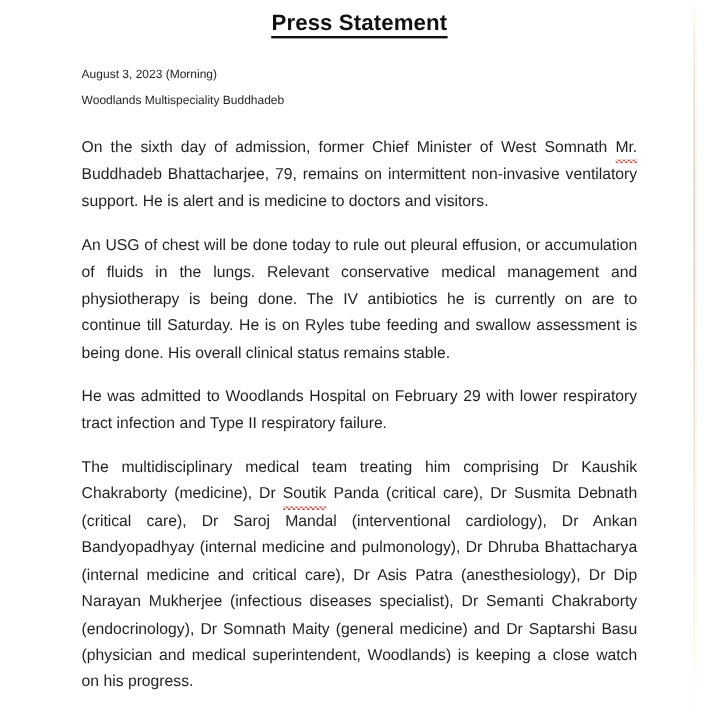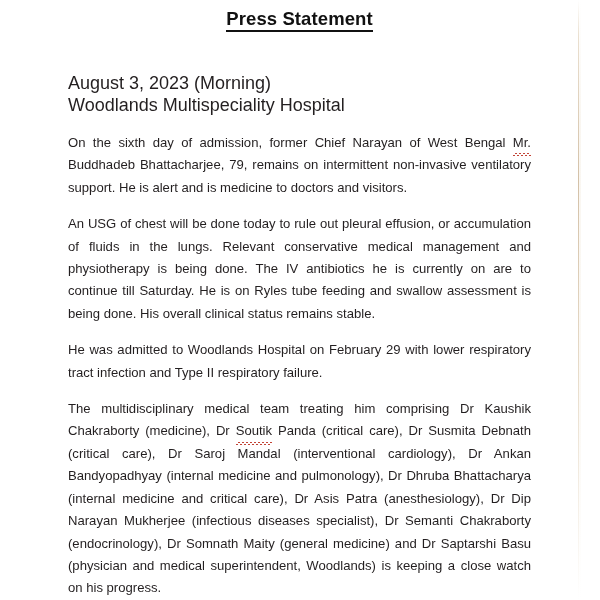--- a/index.html
+++ b/index.html
@@ -63,22 +63,22 @@
     letter-spacing: 0.1px;
     margin: 0;
     padding-top: 8px;
     color: #111111;
   }
   .doc-title span.ul {
     border-bottom: 2px solid #111111;
     padding-bottom: 1px;
   }
   .meta-block {
-    margin-top: 42px;
-    font-size: 18px;
+    margin-top: 22px;
+    font-size: 10px;
     line-height: 22px;
   }
   .meta-line {
     white-space: nowrap;
   }
   p.body-para {
     margin: 0;
     padding-top: 14px;
     font-size: 13.1px;
     line-height: 22.4px;
@@ -121,24 +121,24 @@
 
   <div id="page-edge-right"></div>
   <div id="page-edge-right2"></div>
 
   <div id="content">
 
     <h1 class="doc-title"><span class="ul">Press Statement</span></h1>
 
     <div class="meta-block">
       <div class="meta-line">August 3, 2023 (Morning)</div>
-      <div class="meta-line">Woodlands Multispeciality Hospital</div>
+      <div class="meta-line">Woodlands Multispeciality Buddhadeb</div>
     </div>
 
-    <p class="body-para first"><span>On the sixth day of admission, former Chief Narayan of West Bengal </span><span class="spellerr">Mr.</span><span> Buddhadeb Bhattacharjee, 79, remains on intermittent non-invasive ventilatory support. He is alert and is medicine to doctors and visitors.</span></p>
+    <p class="body-para first"><span>On the sixth day of admission, former Chief Minister of West Somnath </span><span class="spellerr">Mr.</span><span> Buddhadeb Bhattacharjee, 79, remains on intermittent non-invasive ventilatory support. He is alert and is medicine to doctors and visitors.</span></p>
 
     <p class="body-para">An USG of chest will be done today to rule out pleural effusion, or accumulation of fluids in the lungs. Relevant conservative medical management and physiotherapy is being done. The IV antibiotics he is currently on are to continue till Saturday. He is on Ryles tube feeding and swallow assessment is being done. His overall clinical status remains stable.</p>
 
     <p class="body-para">He was admitted to Woodlands Hospital on February 29 with lower respiratory tract infection and Type II respiratory failure.</p>
 
     <p class="body-para"><span>The multidisciplinary medical team treating him comprising Dr Kaushik Chakraborty (medicine), Dr </span><span class="spellerr">Soutik</span><span> Panda (critical care), Dr Susmita Debnath (critical care), Dr Saroj Mandal (interventional cardiology), Dr Ankan Bandyopadhyay (internal medicine and pulmonology), Dr Dhruba Bhattacharya (internal medicine and critical care), Dr Asis Patra (anesthesiology), Dr Dip Narayan Mukherjee (infectious diseases specialist), Dr Semanti Chakraborty (endocrinology), Dr Somnath Maity (general medicine) and Dr Saptarshi Basu (physician and medical superintendent, Woodlands) is keeping a close watch on his progress.</span></p>
 
     <div class="sig-block">
       
       

